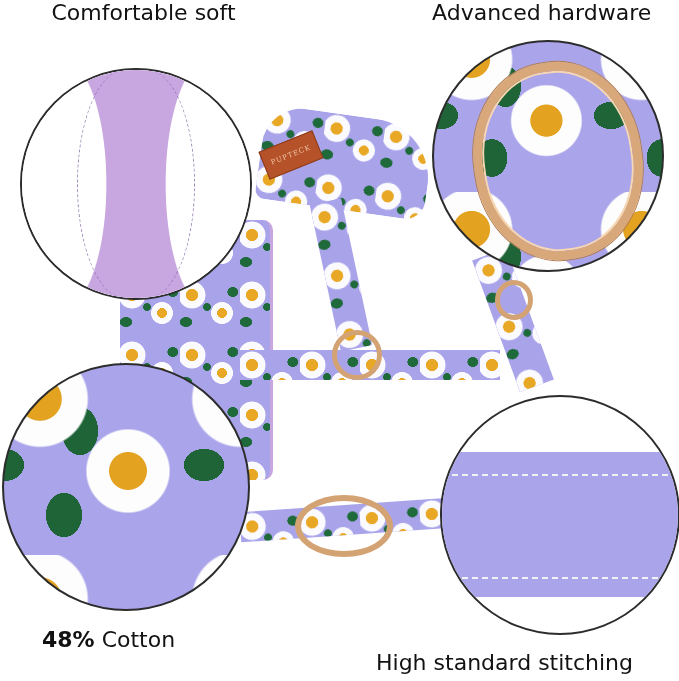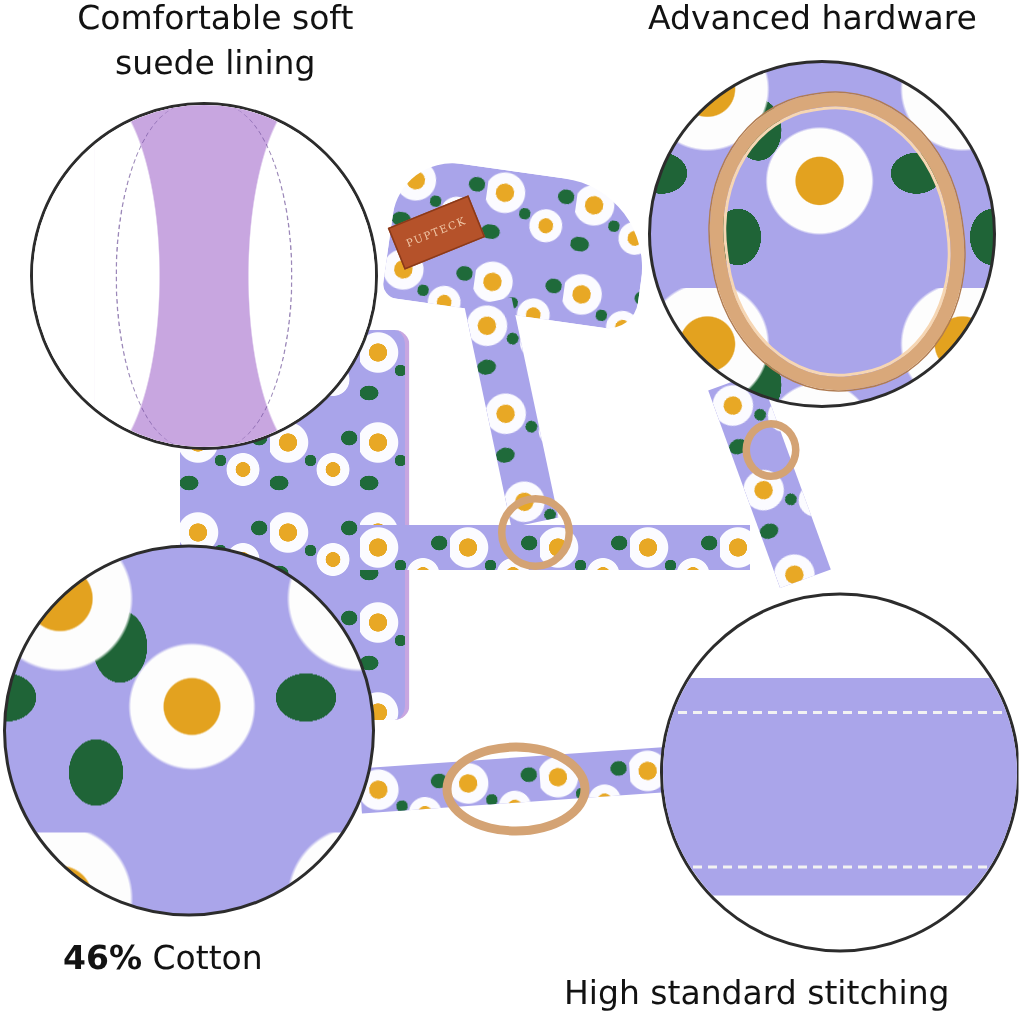--- a/index.html
+++ b/index.html
@@ -38,25 +38,24 @@
   .stitch{position:absolute;left:0;right:0;border-top:2px dashed #f2f2f2;}
   .harness-part{position:absolute;}
   .ring{position:absolute;border-radius:50%;border:5px solid #d4a374;}
   .tag{position:absolute;background:#b5522a;border:1px solid #8a3a1a;color:#f0c8a8;font-size:7px;display:flex;align-items:center;justify-content:center;letter-spacing:1px;font-family:"DejaVu Serif",serif;}
 </style>
 </head>
 <body>
 
 <div class="label" style="left:36px;top:-2px;text-align:center;width:215px;">
   <div>Comfortable soft</div>
-  <div>suede lining</div>
 </div>
 <div class="label" style="left:432px;top:-2px;">Advanced hardware</div>
 <div class="label" style="left:42px;top:625px;">
-  <b>46%</b><span> Cotton</span>
+  <b>48%</b><span> Cotton</span>
 </div>
 <div class="label" style="left:376px;top:648px;">High standard stitching</div>
 
 <div style="position:absolute;left:110px;top:110px;width:480px;height:460px;">
 
   <div class="harness-part floral" style="left:150px;top:5px;width:170px;height:95px;border-radius:40px 60px 20px 10px;transform:rotate(8deg);"></div>
   <div class="tag" style="left:152px;top:30px;width:56px;height:28px;transform:rotate(-22deg);">PUPTECK</div>
 
   <div class="harness-part floral" style="left:10px;top:110px;width:150px;height:260px;border-radius:60px 10px 10px 80px;border-right:3px solid #c8a6e0;"></div>
 

